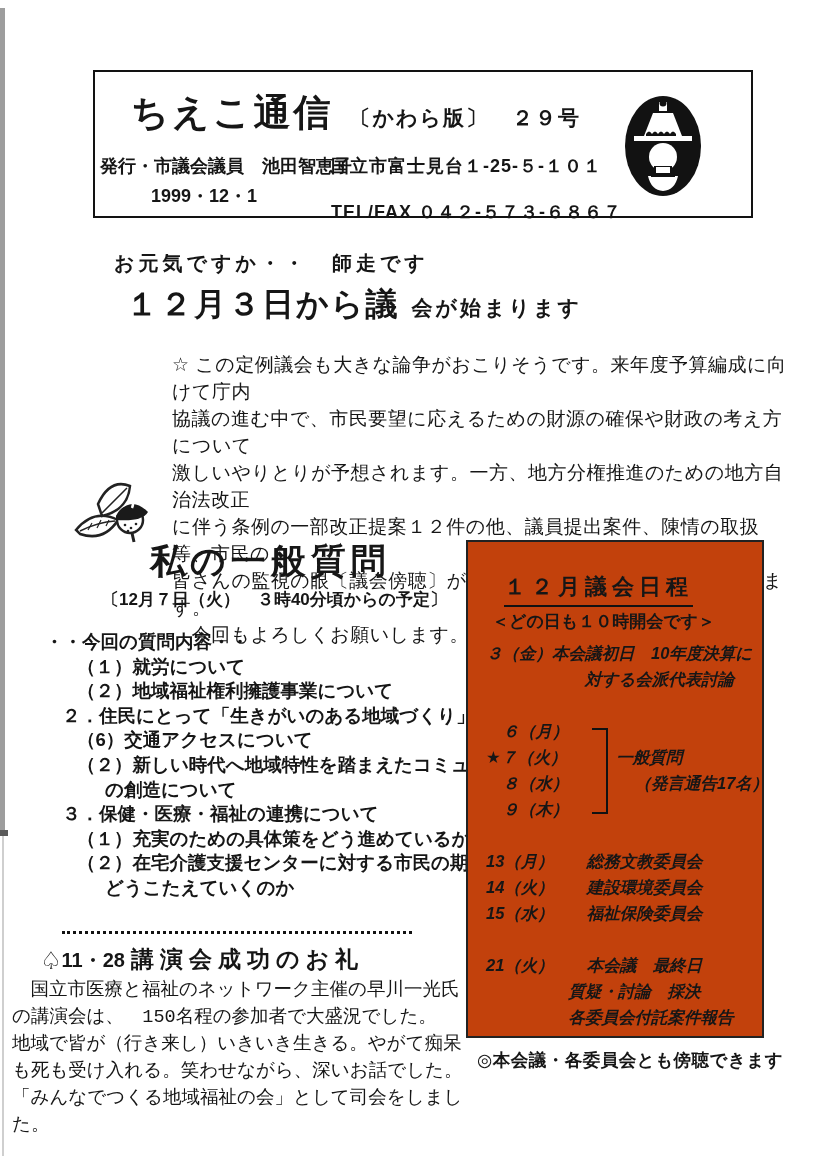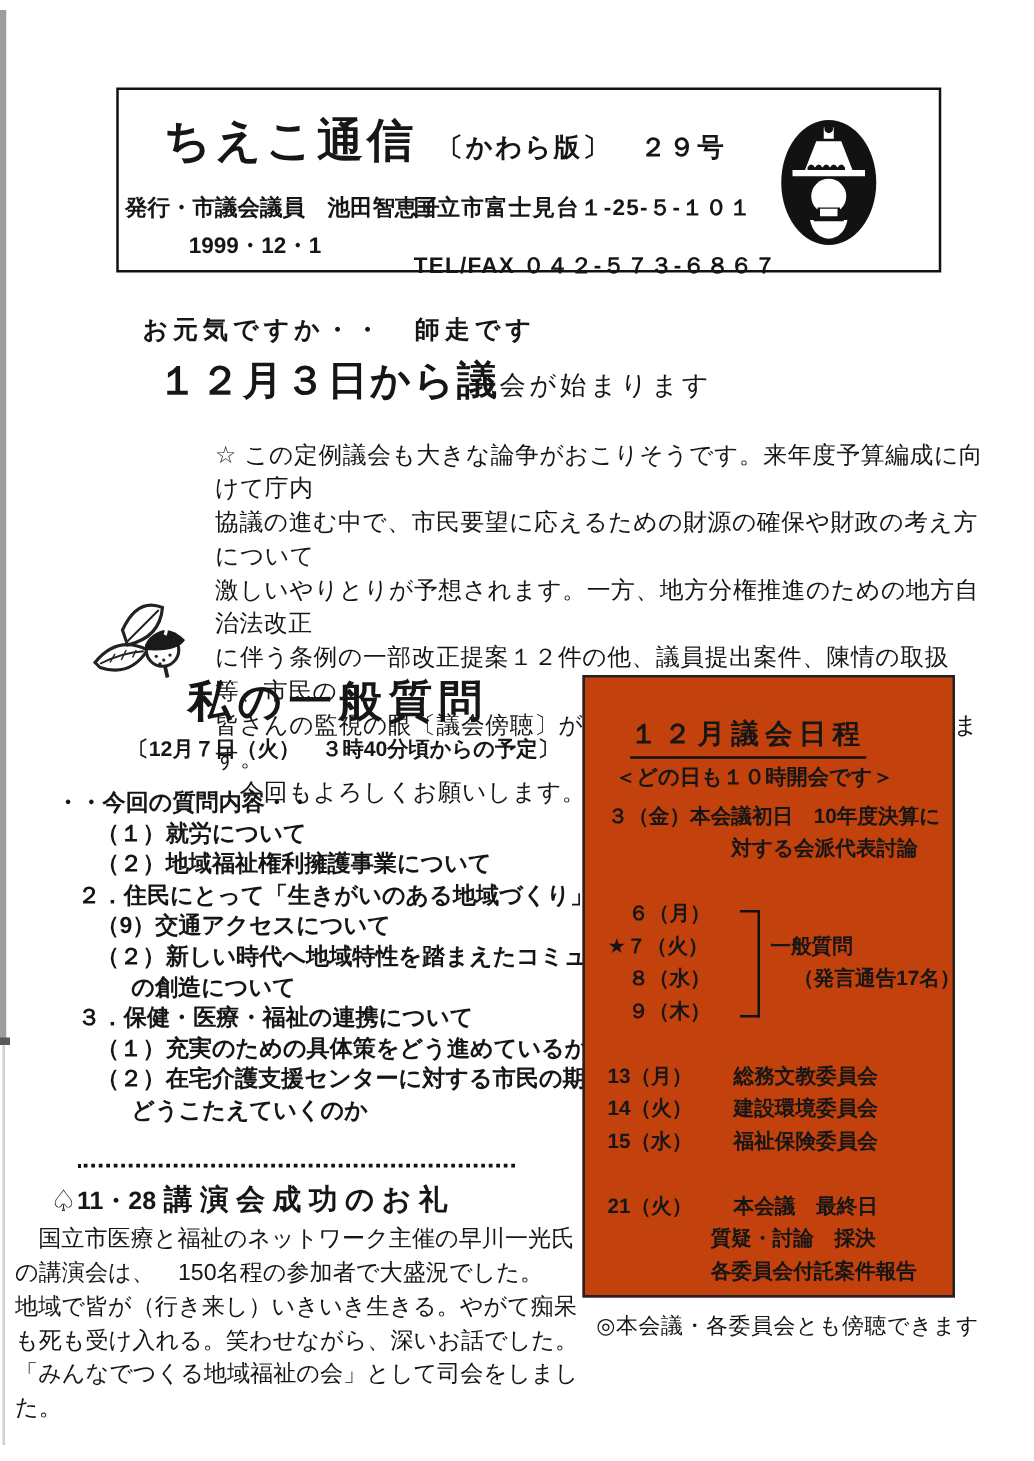--- a/index.html
+++ b/index.html
@@ -20,21 +20,21 @@
   .hb-edition { font-size:21px; font-weight:bold; letter-spacing:2px; margin-left:16px; }
   .hb-pub { position:absolute; left:5px; top:82px; font-size:18px; font-weight:bold; white-space:nowrap; }
   .hb-addr { position:absolute; left:236px; top:82px; font-size:18px; font-weight:bold; white-space:nowrap; letter-spacing:1px; }
   .hb-date { position:absolute; left:56px; top:112px; font-size:18px; font-weight:bold; white-space:nowrap; }
   .hb-tel  { position:absolute; left:236px; top:128px; font-size:18px; font-weight:bold; white-space:nowrap; letter-spacing:1px; }
   .hb-lamp { position:absolute; left:528px; top:22px; }
 
   .greeting { position:absolute; left:114px; top:250px; font-size:20px; font-weight:bold; letter-spacing:4px; white-space:nowrap; }
   .headline { position:absolute; left:126px; top:283px; white-space:nowrap; }
   .headline .big { font-size:32px; font-weight:bold; letter-spacing:2px; }
-  .headline .small { font-size:21px; font-weight:normal; letter-spacing:3px; }
+  .headline .small { font-size:21px; font-weight:bold; letter-spacing:3px;margin-left:12px; }
 
   .lead { position:absolute; left:172px; top:351px; width:624px; font-size:19px; line-height:27px; white-space:pre-line; letter-spacing:0.5px; }
 
   .acorn { position:absolute; left:70px; top:470px; }
 
   .mq-heading { position:absolute; left:150px; top:538px; font-size:35px; font-weight:bold; letter-spacing:5px; white-space:nowrap; }
   .mq-note { position:absolute; left:102px; top:588px; font-size:17px; font-weight:bold; white-space:nowrap;text-align:right; }
 
   .questions { position:absolute; left:28px; top:630px; width:445px; font-size:18.5px; font-weight:bold; }
   .questions .q-line { line-height:24.6px; white-space:nowrap; }
@@ -42,31 +42,31 @@
   .questions .level-1 { padding-left:34px; }
   .questions .level-2 { padding-left:49px; }
   .questions .level-3 { padding-left:77px; }
 
   .dotted-sep { position:absolute; left:62px; top:931px; width:350px; border-top:3.5px dotted #121212; }
 
   .lecture-heading { position:absolute; left:40px; top:944px; white-space:nowrap; }
   .lecture-heading .sym { font-size:24px; vertical-align:-2px; }
   .lecture-heading .date { font-size:20px; font-weight:bold; margin-right:6px; }
   .lecture-heading .ttl { font-size:23px; font-weight:bold; letter-spacing:6px; }
-  .lecture-body { position:absolute; left:12px; top:977px; width:455px; font-size:18.5px; line-height:27px; white-space:pre-line; }
+  .lecture-body { position:absolute; left:12px; top:977px; width:455px; font-size:18.5px; line-height:27px; white-space:pre-line;font-family:Liberation Mono, monospace; }
 
   .schedule-box { position:absolute; left:466px; top:540px; width:294px; height:494px; border:2.5px solid #222; background:#c2410c; }
   .sb-title { position:absolute; left:36px; top:30px; font-size:22px; font-weight:bold; letter-spacing:5px; border-bottom:2.5px solid #121212; padding-bottom:3px; white-space:nowrap; }
   .sb-subtitle { position:absolute; left:24px; top:68px; font-size:17px; font-weight:bold; white-space:nowrap; }
   .sb-lines { position:absolute; left:18px; top:98px; width:270px; font-size:16.5px; font-weight:bold; }
-  .sb-lines .s-line { line-height:26px; white-space:pre; }
+  .sb-lines .s-line { line-height:26px; white-space:pre;font-style:italic; }
   .sb-bracket { position:absolute; left:124px; top:186px; width:14px; height:82px;
     border-top:2px solid #121212; border-right:2px solid #121212; border-bottom:2px solid #121212; }
 
-  .note { position:absolute; left:477px; top:1048px; font-size:17.5px; font-weight:normal; letter-spacing:0.5px; white-space:nowrap; }
+  .note { position:absolute; left:477px; top:1048px; font-size:17.5px; font-weight:bold; letter-spacing:0.5px; white-space:nowrap; }
 </style>
 </head>
 <body>
 
 <div class="page">
 
   <div class="scan-strip"></div>
   <div class="scan-strip-2"></div>
   <div class="scan-dash"></div>
 
@@ -123,21 +123,21 @@
   </svg>
 
   <div class="mq-heading">私の一般質問</div>
   <div class="mq-note">〔12月７日（火）　３時40分頃からの予定〕</div>
 
   <div class="questions">
       <div class="q-line level-0">・・今回の質問内容・・</div>
       <div class="q-line level-2">（１）就労について</div>
       <div class="q-line level-2">（２）地域福祉権利擁護事業について</div>
       <div class="q-line level-1">２．住民にとって「生きがいのある地域づくり」とは</div>
-      <div class="q-line level-2">（9）交通アクセスについて</div>
+      <div class="q-line level-2">（6）交通アクセスについて</div>
       <div class="q-line level-2">（２）新しい時代へ地域特性を踏まえたコミュニティ</div>
       <div class="q-line level-3">の創造について</div>
       <div class="q-line level-1">３．保健・医療・福祉の連携について</div>
       <div class="q-line level-2">（１）充実のための具体策をどう進めているか</div>
       <div class="q-line level-2">（２）在宅介護支援センターに対する市民の期待に</div>
       <div class="q-line level-3">どうこたえていくのか</div>
     </div>
 
   <div class="dotted-sep"></div>
 

